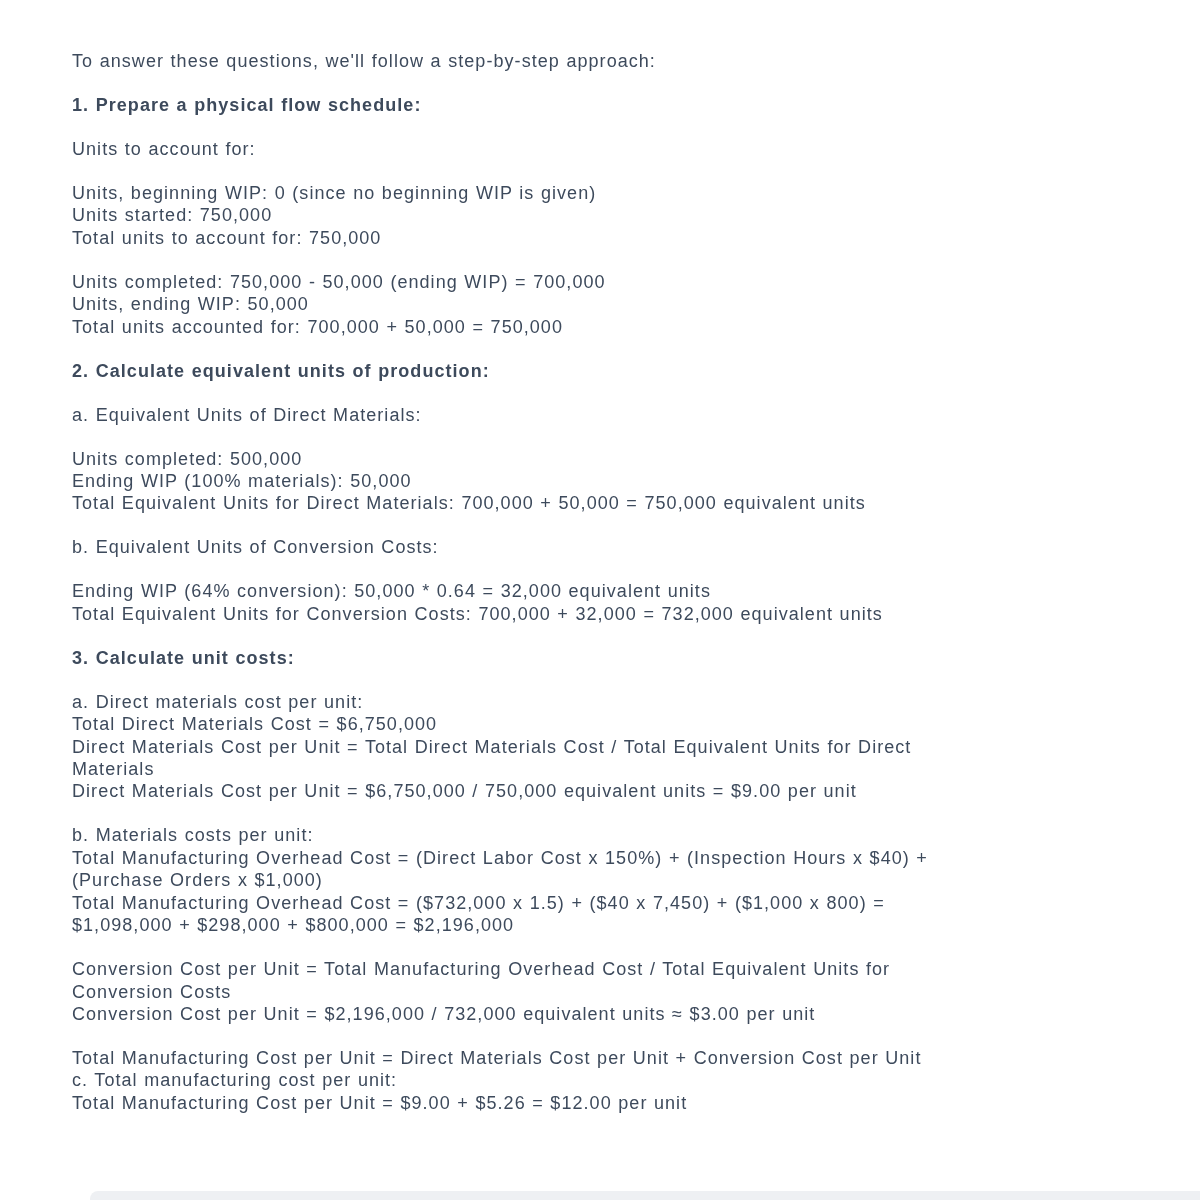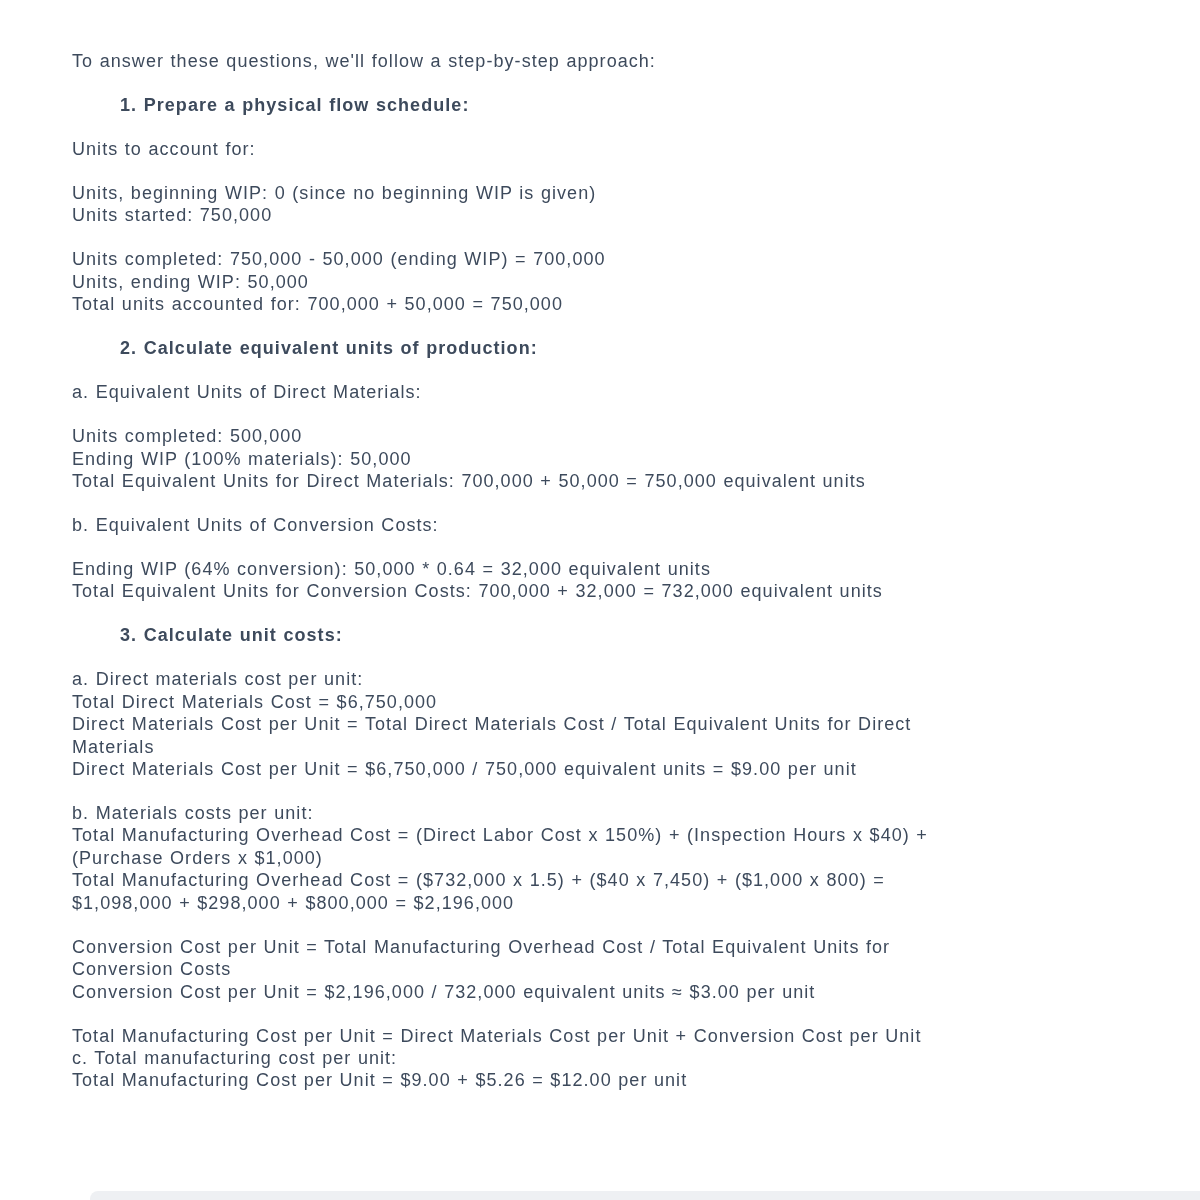--- a/index.html
+++ b/index.html
@@ -20,21 +20,20 @@
     font-size: 18px;
     line-height: 22.4px;
     letter-spacing: 1.05px;
     word-spacing: 0.5px;
   }
   .block {
     margin: 0 0 21.6px 0;
   }
   .block.bold {
     font-weight: 700;
-    margin-left: 48px;
   }
   .line {
     white-space: pre;
   }
   .bottom-bar {
     position: absolute;
     left: 90px;
     right: 0;
     bottom: 0;
     height: 9px;
@@ -51,20 +50,21 @@
     </div>
     <div class="block bold">
       <div class="line">1. Prepare a physical flow schedule:</div>
     </div>
     <div class="block">
       <div class="line">Units to account for:</div>
     </div>
     <div class="block">
       <div class="line">Units, beginning WIP: 0 (since no beginning WIP is given)</div>
       <div class="line">Units started: 750,000</div>
+      <div class="line">Total units to account for: 750,000</div>
     </div>
     <div class="block">
       <div class="line">Units completed: 750,000 - 50,000 (ending WIP) = 700,000</div>
       <div class="line">Units, ending WIP: 50,000</div>
       <div class="line">Total units accounted for: 700,000 + 50,000 = 750,000</div>
     </div>
     <div class="block bold">
       <div class="line">2. Calculate equivalent units of production:</div>
     </div>
     <div class="block">

